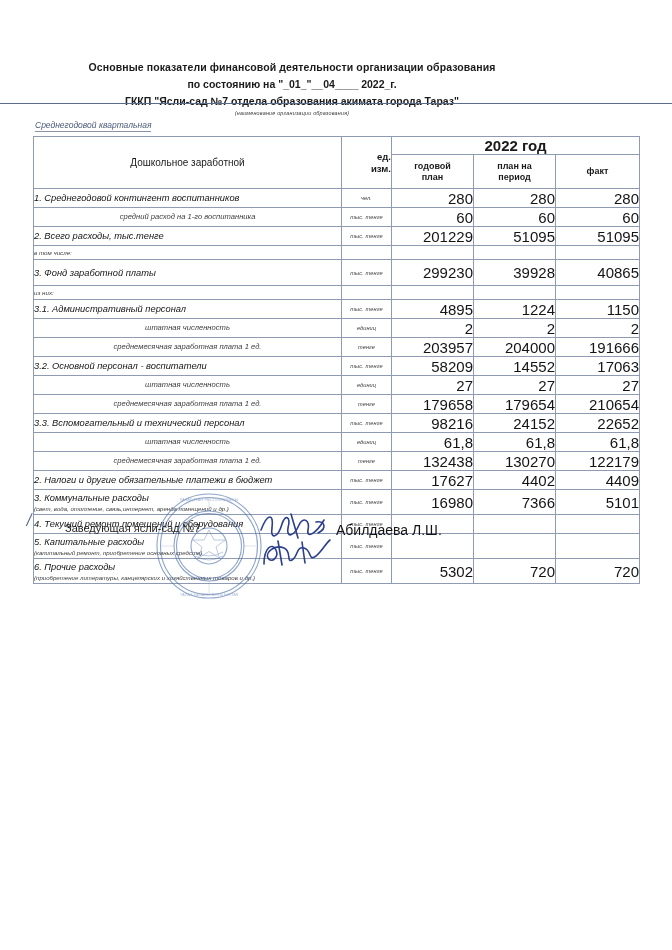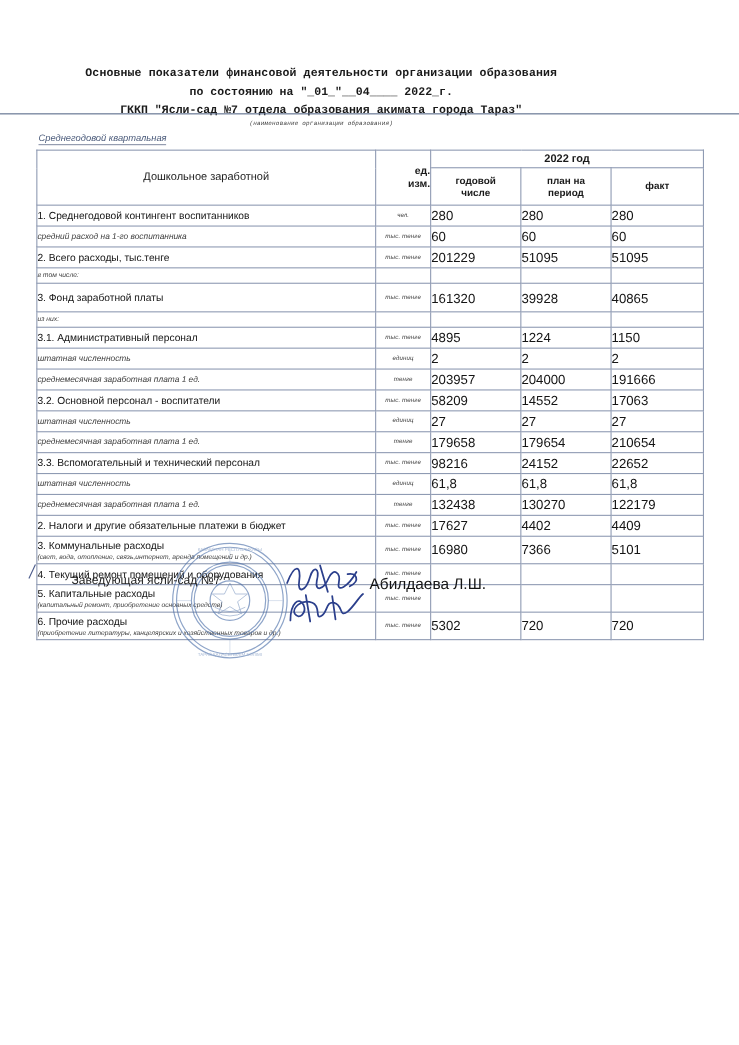--- a/index.html
+++ b/index.html
@@ -18,21 +18,20 @@
     color: #222222;
   }
 
   
   .doc-header {
     position: absolute;
     left: 0;
     top: 60px;
     width: 584px;
     text-align: center;
-    font-family: Liberation Mono, monospace;
   }
   .title-line-1 {
     font-size: 10.5px;
     font-weight: bold;
     color: #1a1a1a;
     letter-spacing: 0.1px;
     line-height: 14px;
   }
   .title-line-2 {
     font-size: 10.5px;
@@ -104,21 +103,21 @@
     height: 48px;
   }
   .hdr-unit {
     text-align: right;
     font-size: 9.5px;
     color: #1a1a1a;
     line-height: 12px;
   }
   .hdr-year {
     text-align: center;
-    font-size: 10px;
+    font-size: 15px;
     font-weight: bold;
     color: #1a1a1a;
     height: 15px;
   }
   .hdr-sub {
     text-align: center;
     font-size: 9px;
     font-weight: bold;
     color: #1a1a1a;
     line-height: 11px;
@@ -128,49 +127,51 @@
   td.name {
     font-size: 9.3px;
     color: #141414;
     padding-left: 3px;
     line-height: 12px;
   }
   td.name .lbl-main {
     display: block;
     font-size: 9.3px;
     color: #141414;
+    font-style: italic;
   }
   td.name .lbl-sub {
     display: block;
     font-size: 6.1px;
     font-style: italic;
     color: #3c3c3c;
     line-height: 8px;
     margin-top: 1px;
   }
   td.name.italic {
     font-style: italic;
     font-size: 7.6px;
     color: #3c3c3c;
+    text-align: center;
   }
   td.name.tiny-italic {
     font-style: italic;
     font-size: 6.2px;
     color: #3c3c3c;
   }
   td.unit {
     text-align: center;
     font-size: 5.6px;
     font-style: italic;
     color: #3a3a3a;
     letter-spacing: 0.1px;
   }
   td.val {
-    text-align: left;
-    font-size: 12px;
+    text-align: right;
+    font-size: 15px;
     color: #141414;
     padding-right: 4px;
     font-family: "Liberation Sans", sans-serif;
   }
 
   tr.r-tall td { height: 18px; }
   tr.r-short td { height: 13px; }
   tr.r-xtall td { height: 25px; }
   tr.r-double td { height: 24px; margin-top: 48px; }
 
@@ -261,21 +262,21 @@
           <th class="hdr-main" rowspan="2">Дошкольное заработной</th>
           <th class="hdr-unit" rowspan="2">
             <span>ед.</span><br>
             <span>изм.</span>
           </th>
           <th class="hdr-year" colspan="3">2022 год</th>
         </tr>
         <tr>
           <th class="hdr-sub">
             <span>годовой</span><br>
-            <span>числе</span>
+            <span>план</span>
           </th>
           <th class="hdr-sub">
             <span>план на</span><br>
             <span>период</span>
           </th>
           <th class="hdr-sub">факт</th>
         </tr>
       </thead>
       <tbody id="tbody">
           <tr class="r-tall">
@@ -312,21 +313,21 @@
             <td class="unit"></td>
             <td class="val"></td>
             <td class="val"></td>
             <td class="val"></td>
           </tr>
           <tr class="r-xtall">
             <td class="name">
               <span class="lbl-main">3. Фонд заработной платы</span>
             </td>
             <td class="unit">тыс. тенге</td>
-            <td class="val">161320</td>
+            <td class="val">299230</td>
             <td class="val">39928</td>
             <td class="val">40865</td>
           </tr>
           <tr class="r-short">
             <td class="name tiny-italic">
               <span class="lbl-main" style="font-style: italic; font-size: 6.2px; color: rgb(60, 60, 60);">из них:</span>
             </td>
             <td class="unit"></td>
             <td class="val"></td>
             <td class="val"></td>

